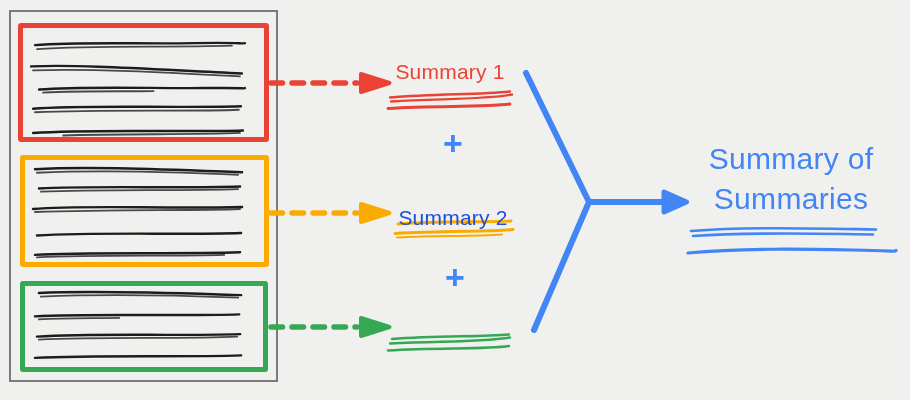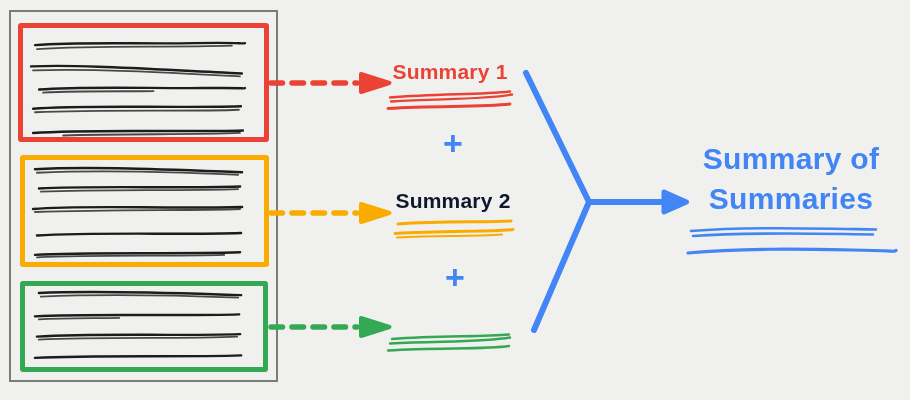--- a/index.html
+++ b/index.html
@@ -22,36 +22,36 @@
   .sec svg { position:absolute; left:0; top:0; width:100%; height:100%; }
   .sec-red    { left:7px;  top:11px;  width:251px; height:119px; border-color:#EA4335; }
   .sec-orange { left:9px;  top:143px; width:249px; height:112px; border-color:#FAAB00; }
   .sec-green  { left:9px;  top:269px; width:248px; height:91px;  border-color:#34A853; }
 
   .ink { fill:none; stroke:#1C1C1C; stroke-width:2.4; stroke-linecap:round; }
   .ink2 { fill:none; stroke:#2A2A2A; stroke-width:1.8; stroke-linecap:round; opacity:.85; }
 
   .slabel {
     position:absolute; width:140px; text-align:center;
-    font-size:21px; font-weight:700; letter-spacing:0.2px; white-space:nowrap;
+    font-size:21px; font-weight:400; letter-spacing:0.2px; white-space:nowrap;
   }
   .slabel-1 { left:380px; top:60px;  color:#EA4335; }
-  .slabel-2 { left:383px; top:189px; color:#0f172a; }
+  .slabel-2 { left:383px; top:206px; color:#1d4ed8; }
   .slabel-3 { left:381px; top:303px; color:#34A853; }
 
   .plus {
     position:absolute; width:34px; height:34px; line-height:34px; text-align:center;
     font-size:34px; font-weight:700; color:#4285F4;
   }
   .plus-1 { left:436px; top:126px; }
   .plus-2 { left:438px; top:260px; }
 
   .result-title {
     position:absolute; left:683px; top:139px; width:216px;
-    text-align:center; font-size:30px; line-height:40px; font-weight:700;
+    text-align:center; font-size:30px; line-height:40px; font-weight:400;
     letter-spacing:0.3px; color:#4285F4;
   }
 
   .scrib-red    { fill:none; stroke:#EA4335; stroke-width:2.4; stroke-linecap:round; }
   .scrib-orange { fill:none; stroke:#FAAB00; stroke-width:3;   stroke-linecap:round; }
   .scrib-green  { fill:none; stroke:#34A853; stroke-width:2.4; stroke-linecap:round; }
   .scrib-blue   { fill:none; stroke:#4285F4; stroke-width:2.6; stroke-linecap:round; }
   .dash-red    { stroke:#EA4335; stroke-width:5.5; stroke-linecap:round; stroke-dasharray:11.5 9.5; }
   .dash-orange { stroke:#FAAB00; stroke-width:5.5; stroke-linecap:round; stroke-dasharray:11.5 9.5; }
   .dash-green  { stroke:#34A853; stroke-width:5.5; stroke-linecap:round; stroke-dasharray:11.5 9.5; }

